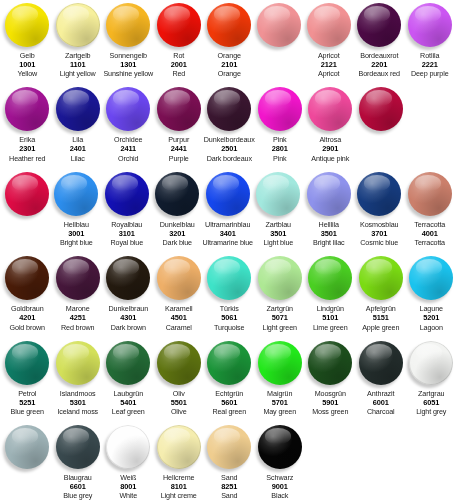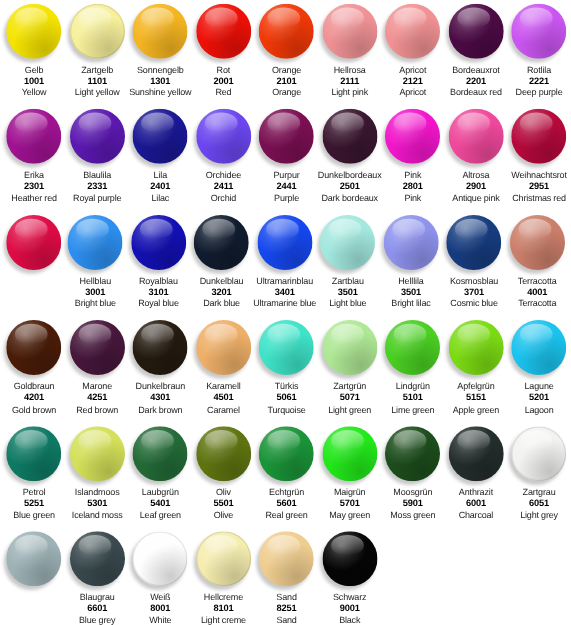--- a/index.html
+++ b/index.html
@@ -156,25 +156,20 @@
           <div class="code">2101</div>
           <div class="name-en">Orange</div>
         </div>
       </div>
       <div class="swatch-cell">
         <div class="dot-wrap">
           <div class="dot" style="background: radial-gradient(circle at 34% 26%, rgba(255, 255, 255, 0.34) 0%, rgba(255, 255, 255, 0.1) 26%, rgba(255, 255, 255, 0) 46%), radial-gradient(circle at 70% 82%, rgba(0, 0, 0, 0.2) 0%, rgba(0, 0, 0, 0) 55%), rgb(240, 146, 149);">
             <div class="gloss"></div>
           </div>
         </div>
-        <div class="labels">
-          <div class="name-de">Hellrosa</div>
-          <div class="code">2111</div>
-          <div class="name-en">Light pink</div>
-        </div>
       </div>
       <div class="swatch-cell">
         <div class="dot-wrap">
           <div class="dot" style="background: radial-gradient(circle at 34% 26%, rgba(255, 255, 255, 0.34) 0%, rgba(255, 255, 255, 0.1) 26%, rgba(255, 255, 255, 0) 46%), radial-gradient(circle at 70% 82%, rgba(0, 0, 0, 0.2) 0%, rgba(0, 0, 0, 0) 55%), rgb(241, 145, 147);">
             <div class="gloss"></div>
           </div>
         </div>
         <div class="labels">
           <div class="name-de">Apricot</div>
           <div class="code">2121</div>
@@ -214,32 +209,20 @@
           </div>
         </div>
         <div class="labels">
           <div class="name-de">Erika</div>
           <div class="code">2301</div>
           <div class="name-en">Heather red</div>
         </div>
       </div>
       <div class="swatch-cell">
         <div class="dot-wrap">
-          <div class="dot" style="background: radial-gradient(circle at 34% 26%, rgba(255, 255, 255, 0.34) 0%, rgba(255, 255, 255, 0.1) 26%, rgba(255, 255, 255, 0) 46%), radial-gradient(circle at 70% 82%, rgba(0, 0, 0, 0.2) 0%, rgba(0, 0, 0, 0) 55%), rgb(91, 24, 176);">
-            <div class="gloss"></div>
-          </div>
-        </div>
-        <div class="labels">
-          <div class="name-de">Blaulila</div>
-          <div class="code">2331</div>
-          <div class="name-en">Royal purple</div>
-        </div>
-      </div>
-      <div class="swatch-cell">
-        <div class="dot-wrap">
           <div class="dot" style="background: radial-gradient(circle at 34% 26%, rgba(255, 255, 255, 0.34) 0%, rgba(255, 255, 255, 0.1) 26%, rgba(255, 255, 255, 0) 46%), radial-gradient(circle at 70% 82%, rgba(0, 0, 0, 0.2) 0%, rgba(0, 0, 0, 0) 55%), rgb(26, 23, 149);">
             <div class="gloss"></div>
           </div>
         </div>
         <div class="labels">
           <div class="name-de">Lila</div>
           <div class="code">2401</div>
           <div class="name-en">Lilac</div>
         </div>
       </div>
@@ -301,25 +284,20 @@
           <div class="name-de">Altrosa</div>
           <div class="code">2901</div>
           <div class="name-en">Antique pink</div>
         </div>
       </div>
       <div class="swatch-cell">
         <div class="dot-wrap">
           <div class="dot" style="background: radial-gradient(circle at 34% 26%, rgba(255, 255, 255, 0.34) 0%, rgba(255, 255, 255, 0.1) 26%, rgba(255, 255, 255, 0) 46%), radial-gradient(circle at 70% 82%, rgba(0, 0, 0, 0.2) 0%, rgba(0, 0, 0, 0) 55%), rgb(181, 9, 59);">
             <div class="gloss"></div>
           </div>
-        </div>
-        <div class="labels">
-          <div class="name-de">Weihnachtsrot</div>
-          <div class="code">2951</div>
-          <div class="name-en">Christmas red</div>
         </div>
       </div>
     </div>
     <div class="swatch-row">
       <div class="swatch-cell">
         <div class="dot-wrap">
           <div class="dot" style="background: radial-gradient(circle at 34% 26%, rgba(255, 255, 255, 0.34) 0%, rgba(255, 255, 255, 0.1) 26%, rgba(255, 255, 255, 0) 46%), radial-gradient(circle at 70% 82%, rgba(0, 0, 0, 0.2) 0%, rgba(0, 0, 0, 0) 55%), rgb(222, 11, 69);">
             <div class="gloss"></div>
           </div>
         </div>

